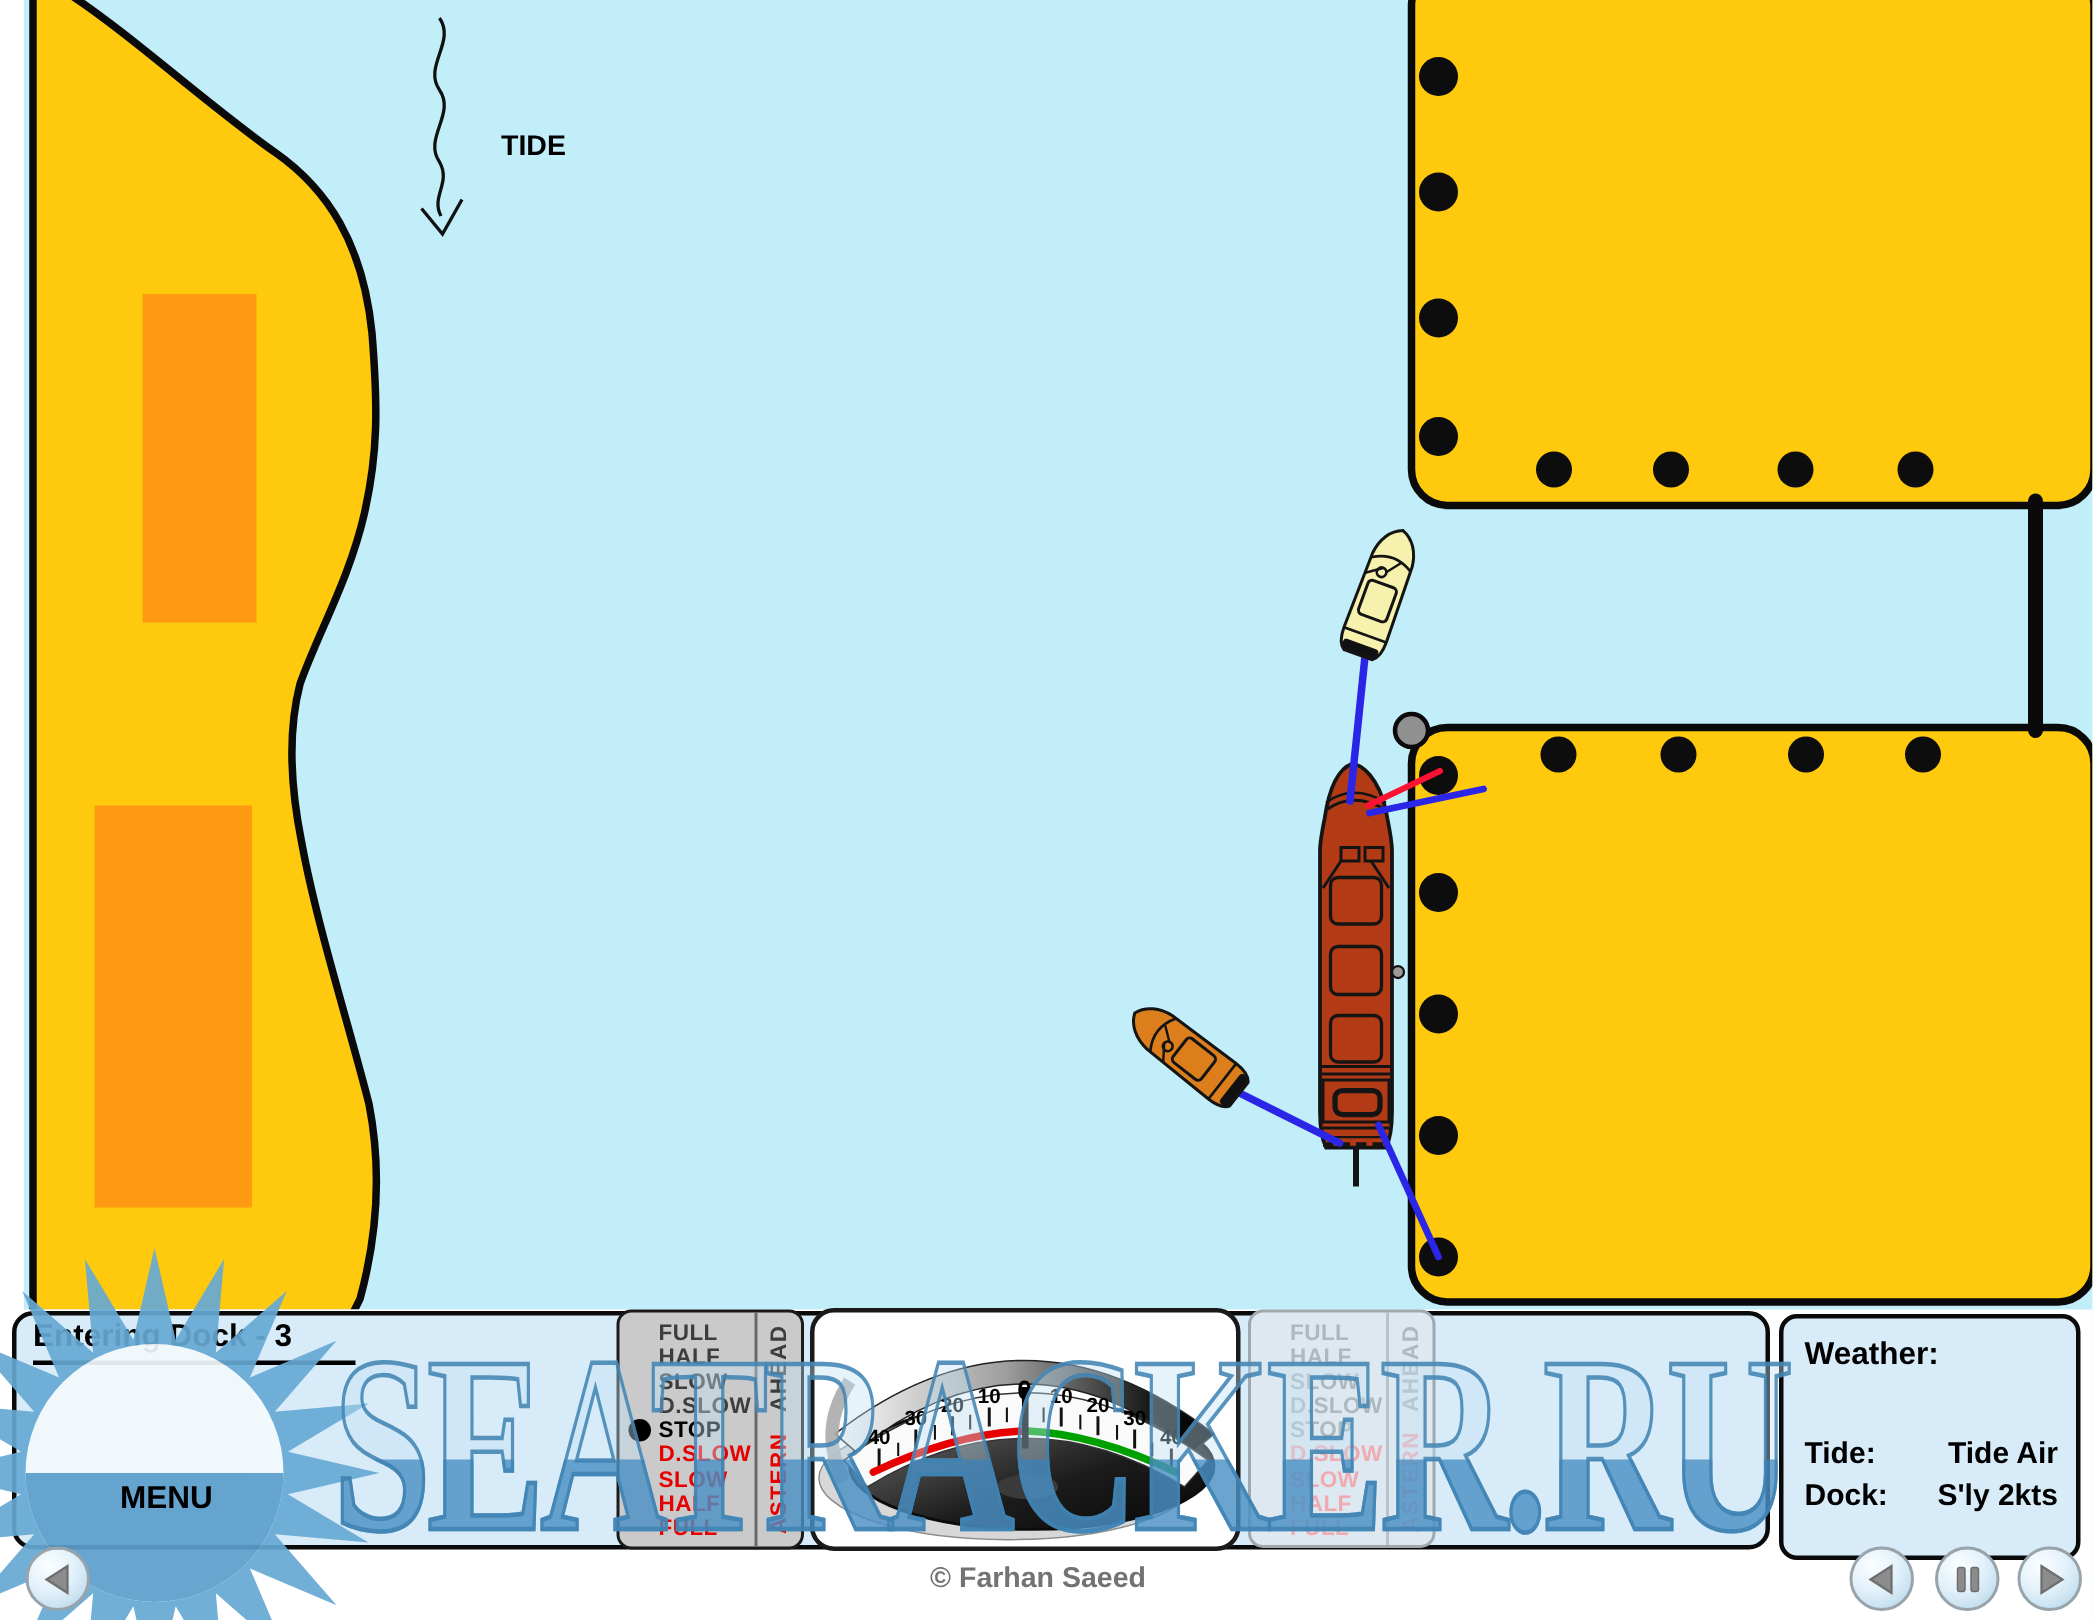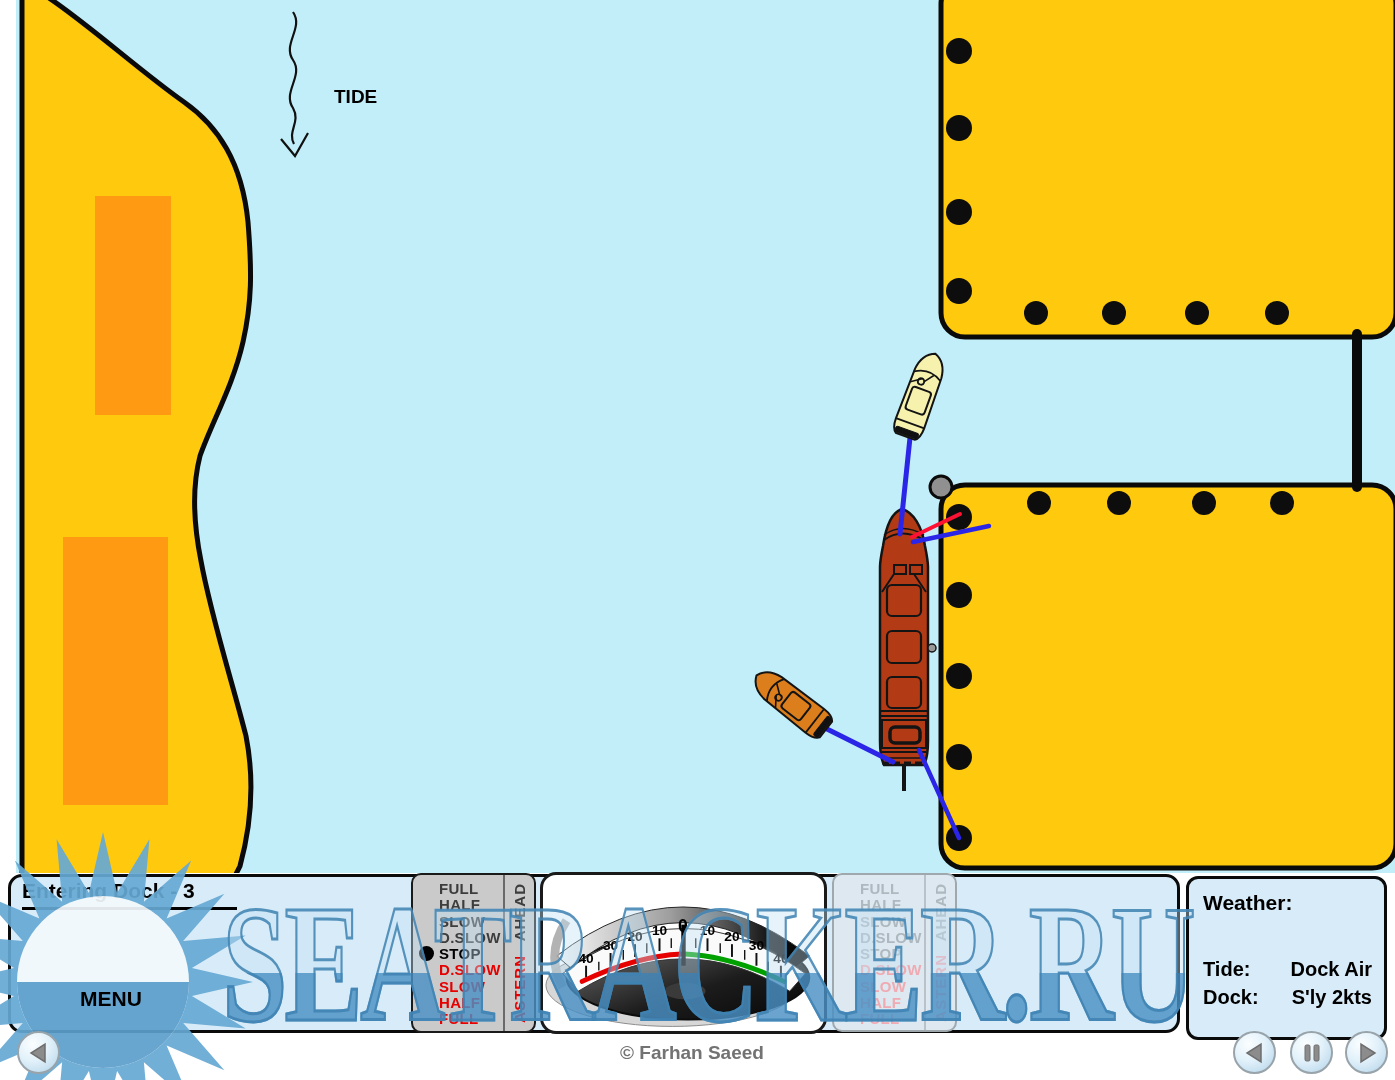--- a/index.html
+++ b/index.html
@@ -271,21 +271,21 @@
       <span class="vtxt ahead">AHEAD</span>
       <span class="vtxt astern">ASTERN</span>
     </div>
   </div>
 
   <div class="weather-panel">
     <div class="weather-head">Weather:</div>
     <div class="weather-grid">
       <div class="weather-row">
         <span>Tide:</span>
-        <span>Dock Air</span>
+        <span>Tide Air</span>
       </div>
       <div class="weather-row">
         <span>Dock:</span>
         <span>S'ly 2kts</span>
       </div>
     </div>
   </div>
 
   <svg class="wm wm-sun" width="320" height="320" viewBox="-160 -160 320 320">
     <g opacity="0.92">

